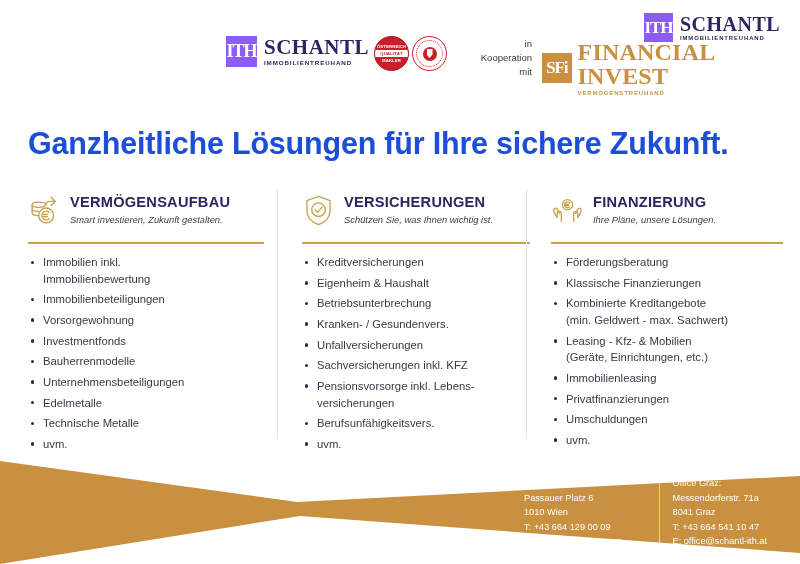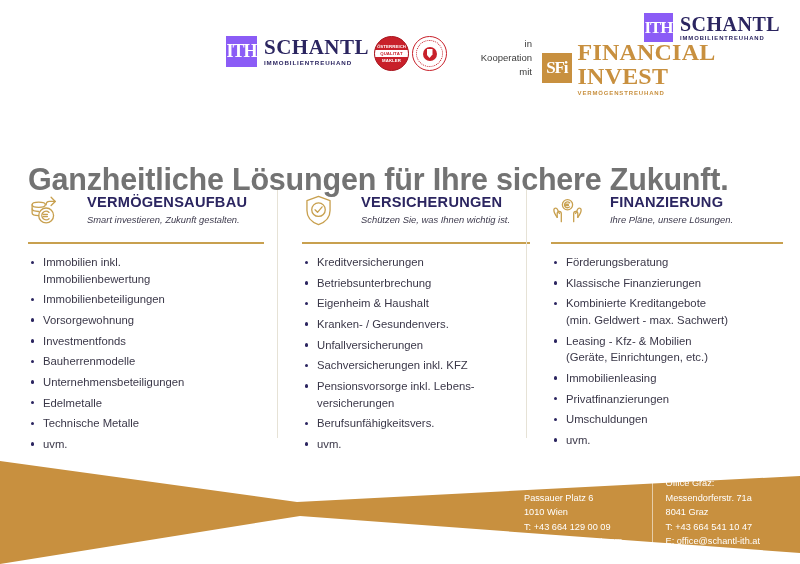--- a/index.html
+++ b/index.html
@@ -179,24 +179,23 @@
     margin-top: 2px;
   }
 
   
   .headline {
     position: absolute;
     left: 28px;
     top: 126px;
     font-size: 30.5px;
     font-weight: 700;
-    color: #737373;
+    color: #1d4ed8;
     letter-spacing: -0.2px;
     white-space: nowrap;
-    margin-top: 36px;
   }
 
   
   .columns {
     position: absolute;
     left: 28px;
     top: 188px;
     width: 748px;
     display: flex;
   }
@@ -212,21 +211,21 @@
     position: absolute;
     left: 0; top: 2px;
     width: 1px;
     height: 248px;
     background: #e6e2d6;
   }
 
   .col-head {
     display: flex;
     align-items: center;
-    gap: 26px;
+    gap: 9px;
     height: 44px;
   }
   .col-icon {
     width: 33px;
     height: 33px;
     flex: 0 0 33px;
   }
   .col-title {
     color: #2b2560;
     font-size: 14.6px;
@@ -302,21 +301,21 @@
     color: #ffffff;
   }
   .contact-block {
     font-size: 9.2px;
     line-height: 1.58;
     white-space: nowrap;
   }
   .contact-block.graz {
     border-left: 1px solid rgba(255,255,255,0.55);
     padding-left: 13px;
-    margin-left: 13px;
+    margin-left: 20px;
   }
 </style>
 </head>
 <body>
 
 <div class="header">
 
   <div class="ith-block logo-ith-left">
     <div class="ith-mark">ITH</div>
     <div class="ith-words">
@@ -410,22 +409,22 @@
         </svg>
       </div>
       <div>
         <div class="col-title">VERSICHERUNGEN</div>
         <div class="col-tag">Schützen Sie, was Ihnen wichtig ist.</div>
       </div>
     </div>
     <div class="col-rule"></div>
     <ul class="items">
       <li>Kreditversicherungen</li>
+      <li>Eigenheim &amp; Haushalt</li>
       <li>Betriebsunterbrechung</li>
-      <li>Eigenheim &amp; Haushalt</li>
       <li>Kranken- / Gesundenvers.</li>
       <li>Unfallversicherungen</li>
       <li>Sachversicherungen inkl. KFZ</li>
       <li>Pensionsvorsorge inkl. Lebens-</li>
       <li class="cont">versicherungen</li>
       <li>Berufsunfähigkeitsvers.</li>
       <li>uvm.</li>
     </ul>
   </div>
 

